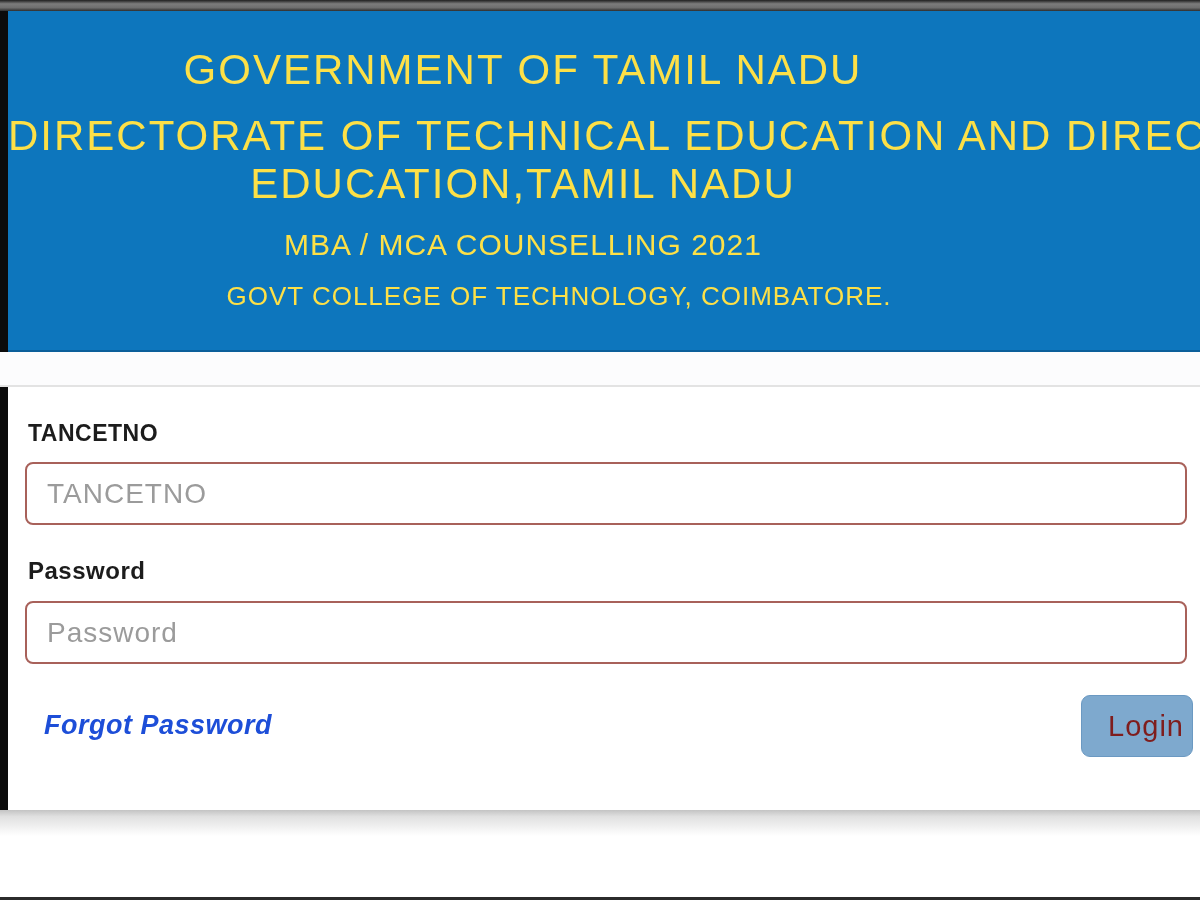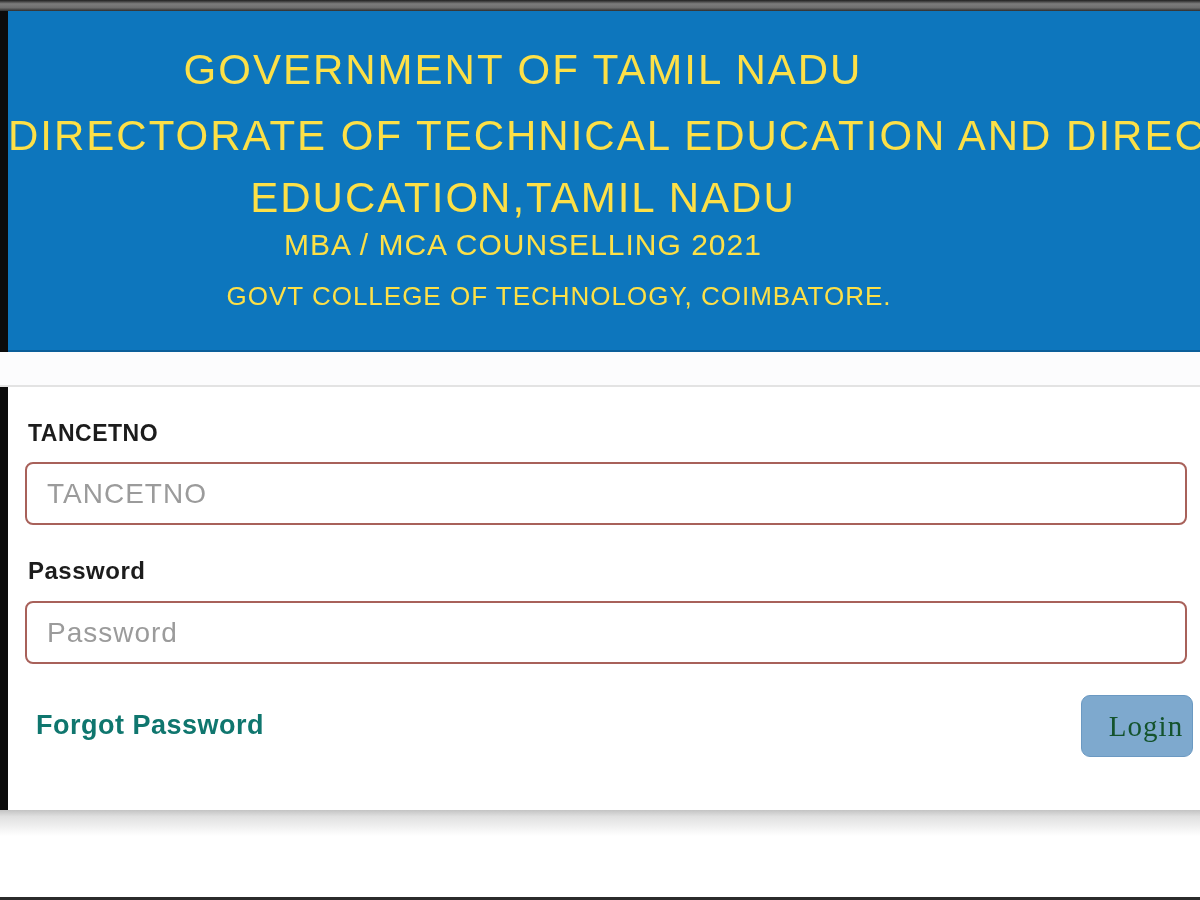--- a/index.html
+++ b/index.html
@@ -40,21 +40,21 @@
   }
   .banner .line {
     position: absolute; left: 0;
     width: 1030px;
     text-align: center;
     line-height: 1;
     font-weight: 300;
   }
   .b-line1 { top: 38px;  font-size: 42px; letter-spacing: 2px; }
   .b-line2 { top: 104px; font-size: 42px; letter-spacing: 2px; white-space: nowrap; }
-  .b-line3 { top: 166px; font-size: 42px; letter-spacing: 2px; }
+  .b-line3 { top: 152px; font-size: 42px; letter-spacing: 2px; }
   .b-line4 { top: 219px; font-size: 30px; letter-spacing: 1px; font-weight: 600; }
   .b-line5 { top: 272px; font-size: 26px; letter-spacing: 1px; font-weight: 700; margin-left: 36px; }
 
   
   .subnav {
     position: absolute; top: 352px; left: 0;
     width: 1200px; height: 33px;
     background: #fcfcfd;
     border-bottom: 2px solid #e3e3e3;
   }
@@ -81,36 +81,37 @@
     font-size: 28px;
     color: #555555;
     letter-spacing: 1px;
     outline: none;
   }
   .input-tancet   { top: 462px; }
   .input-password { top: 601px; }
   .text-input::placeholder { color: #9b9b9b; opacity: 1; letter-spacing: 1px; }
 
   .forgot-link {
-    position: absolute; left: 36px; top: 710px;
+    position: absolute; left: 44px; top: 710px;
     font-size: 27px; font-weight: 600;
-    color: #0f766e;
+    color: #1d4ed8;
     text-decoration: none;
     letter-spacing: 0.5px;
     cursor: pointer;
+    font-style: italic;
   }
 
   .login-btn {
     position: absolute; left: 1081px; top: 695px;
     width: 112px; height: 62px;
     background: #7ea9ce;
     border: 1px solid #6b99c2;
     border-radius: 9px;
-    color: #14532d;
-    font-family: Liberation Serif, serif;
+    color: #7f1d1d;
+    font-family: Liberation Sans, sans-serif;
     font-size: 29px;
     letter-spacing: 1px;
     cursor: pointer;
     padding-left: 24px;
   }
 
   
   .card-bottom {
     position: absolute; top: 810px; left: 0;
     width: 1200px; height: 26px;

